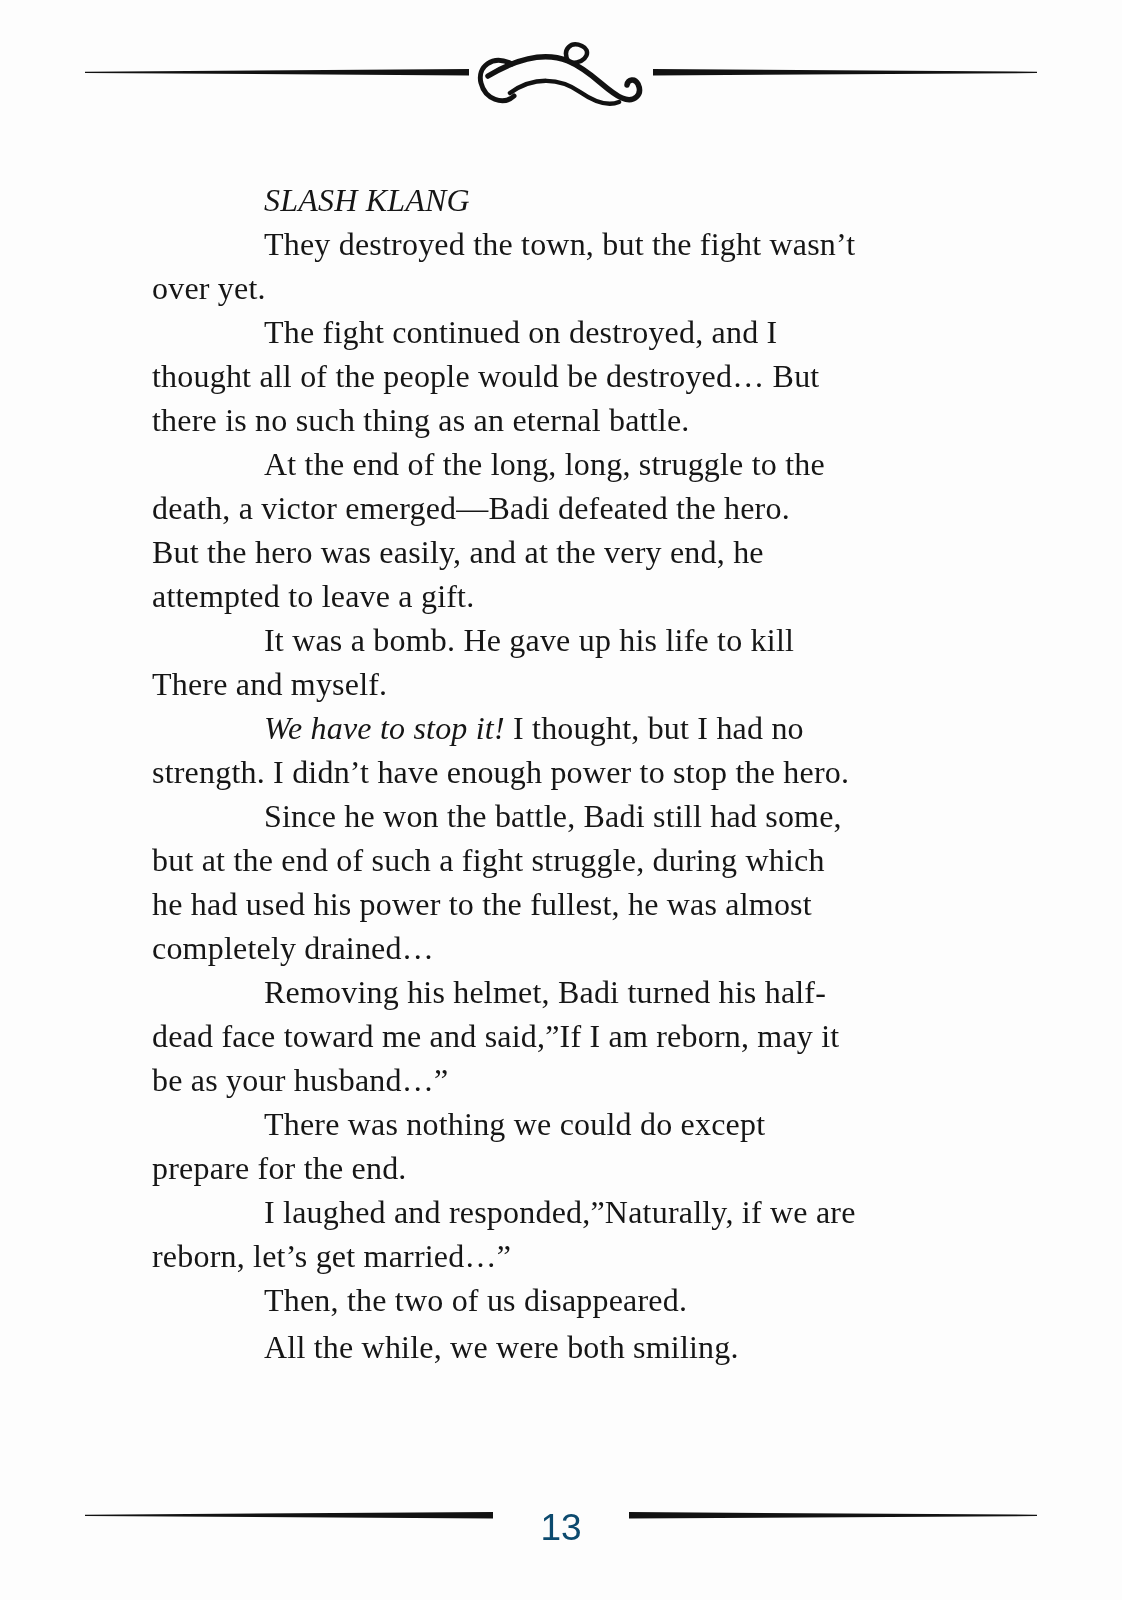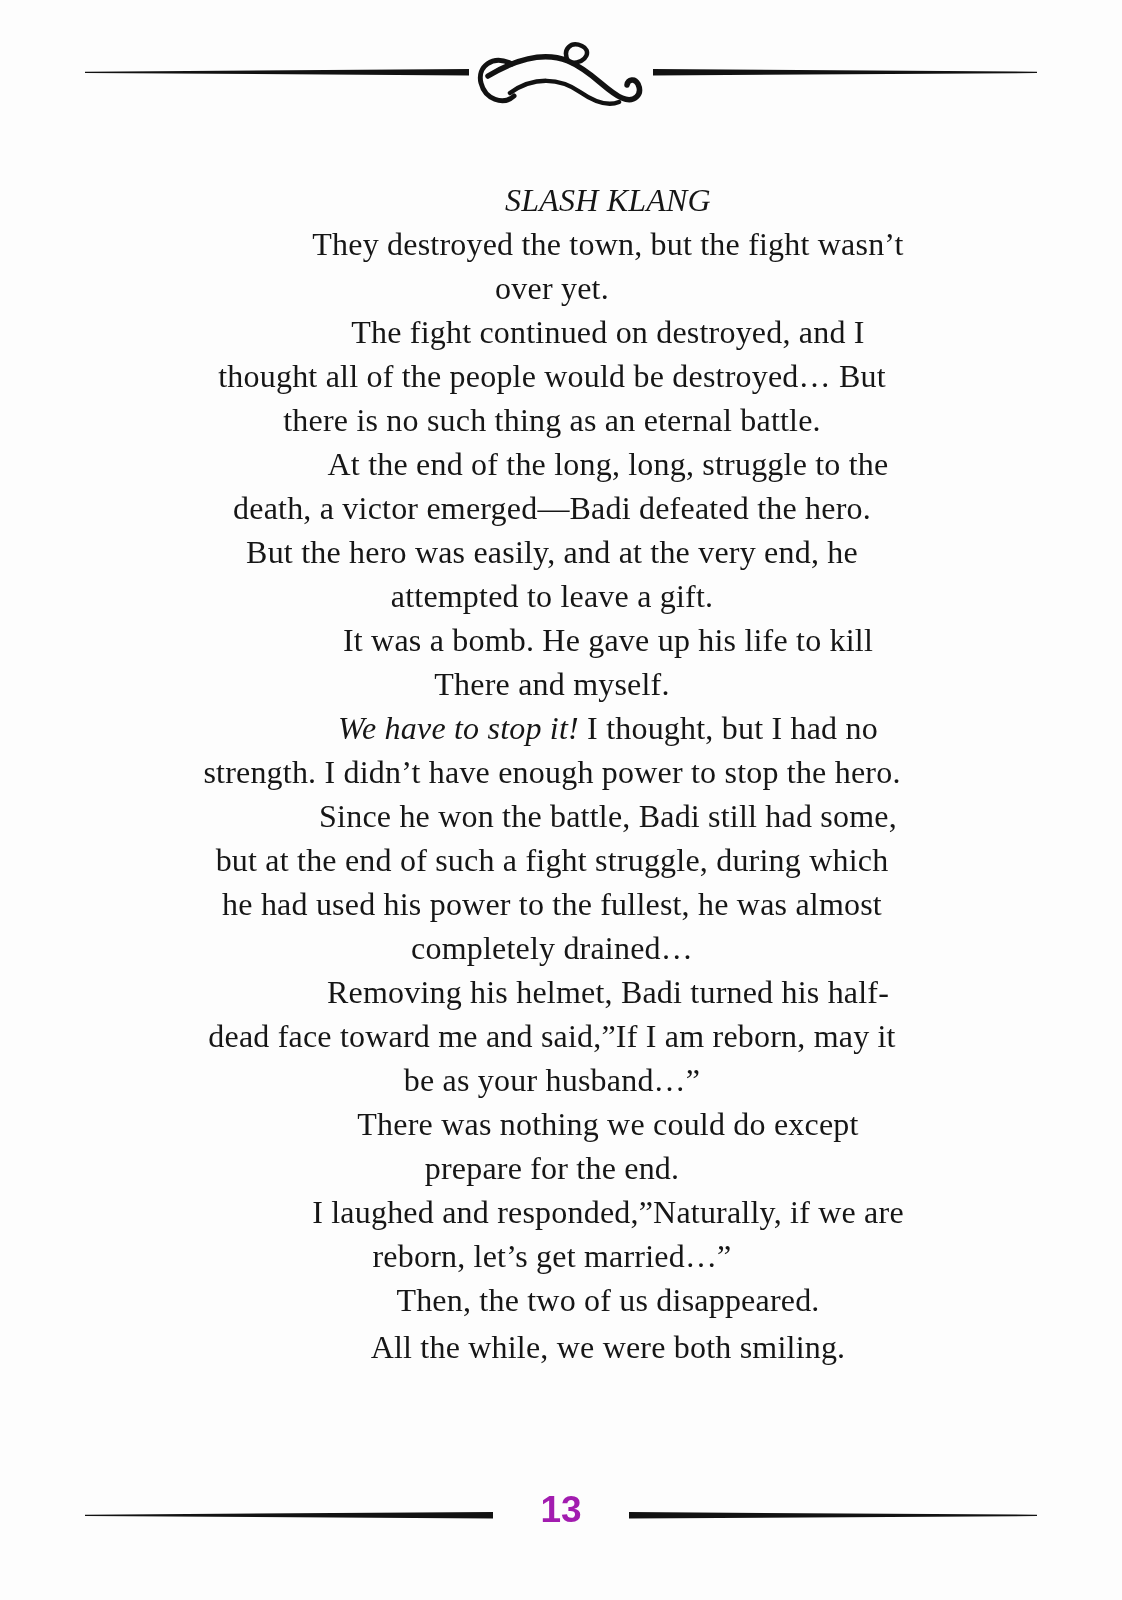--- a/index.html
+++ b/index.html
@@ -31,21 +31,20 @@
     left: 50%; top: 2px;
     transform: translateX(-50%);
     width: 178px; height: 78px;
   }
 
   
   .body-text {
     position: absolute;
     top: 178px; left: 152px;
     width: 800px;
-    text-align: center;
   }
   .para { margin: 0; padding: 0; }
   .line {
     font-size: 32px;
     line-height: 44px;
     white-space: nowrap;
     letter-spacing: 0.2px;
   }
   .line.ind { text-indent: 112px; }
   .para.italic .line { font-style: italic; }
@@ -56,27 +55,26 @@
   .pagefoot {
     position: absolute;
     top: 1482px; left: 85px; right: 85px;
     height: 64px;
   }
   .pagefoot .rule { top: 29px; width: calc(50% - 68px); }
   .pagefoot .rule.left  { left: 0; }
   .pagefoot .rule.right { right: 0; }
   .pagenum {
     position: absolute;
-    left: 50%; top: 8px;
+    left: 50%; top: 26px;
     transform: translateX(-50%);
     font-family: "Liberation Sans", sans-serif;
     font-size: 37px;
     line-height: 40px;
-    color: #a21caf;
-    font-weight: bold;
+    color: #0c4a6e;
   }
 </style>
 </head>
 <body>
 
 <div class="page">
 
   <header class="ornament">
     <svg class="rule left" viewBox="0 0 400 9" preserveAspectRatio="none">
       <polygon points="0,3.7 400,1.1 400,7.4 0,5.1" fill="#121212"></polygon>

